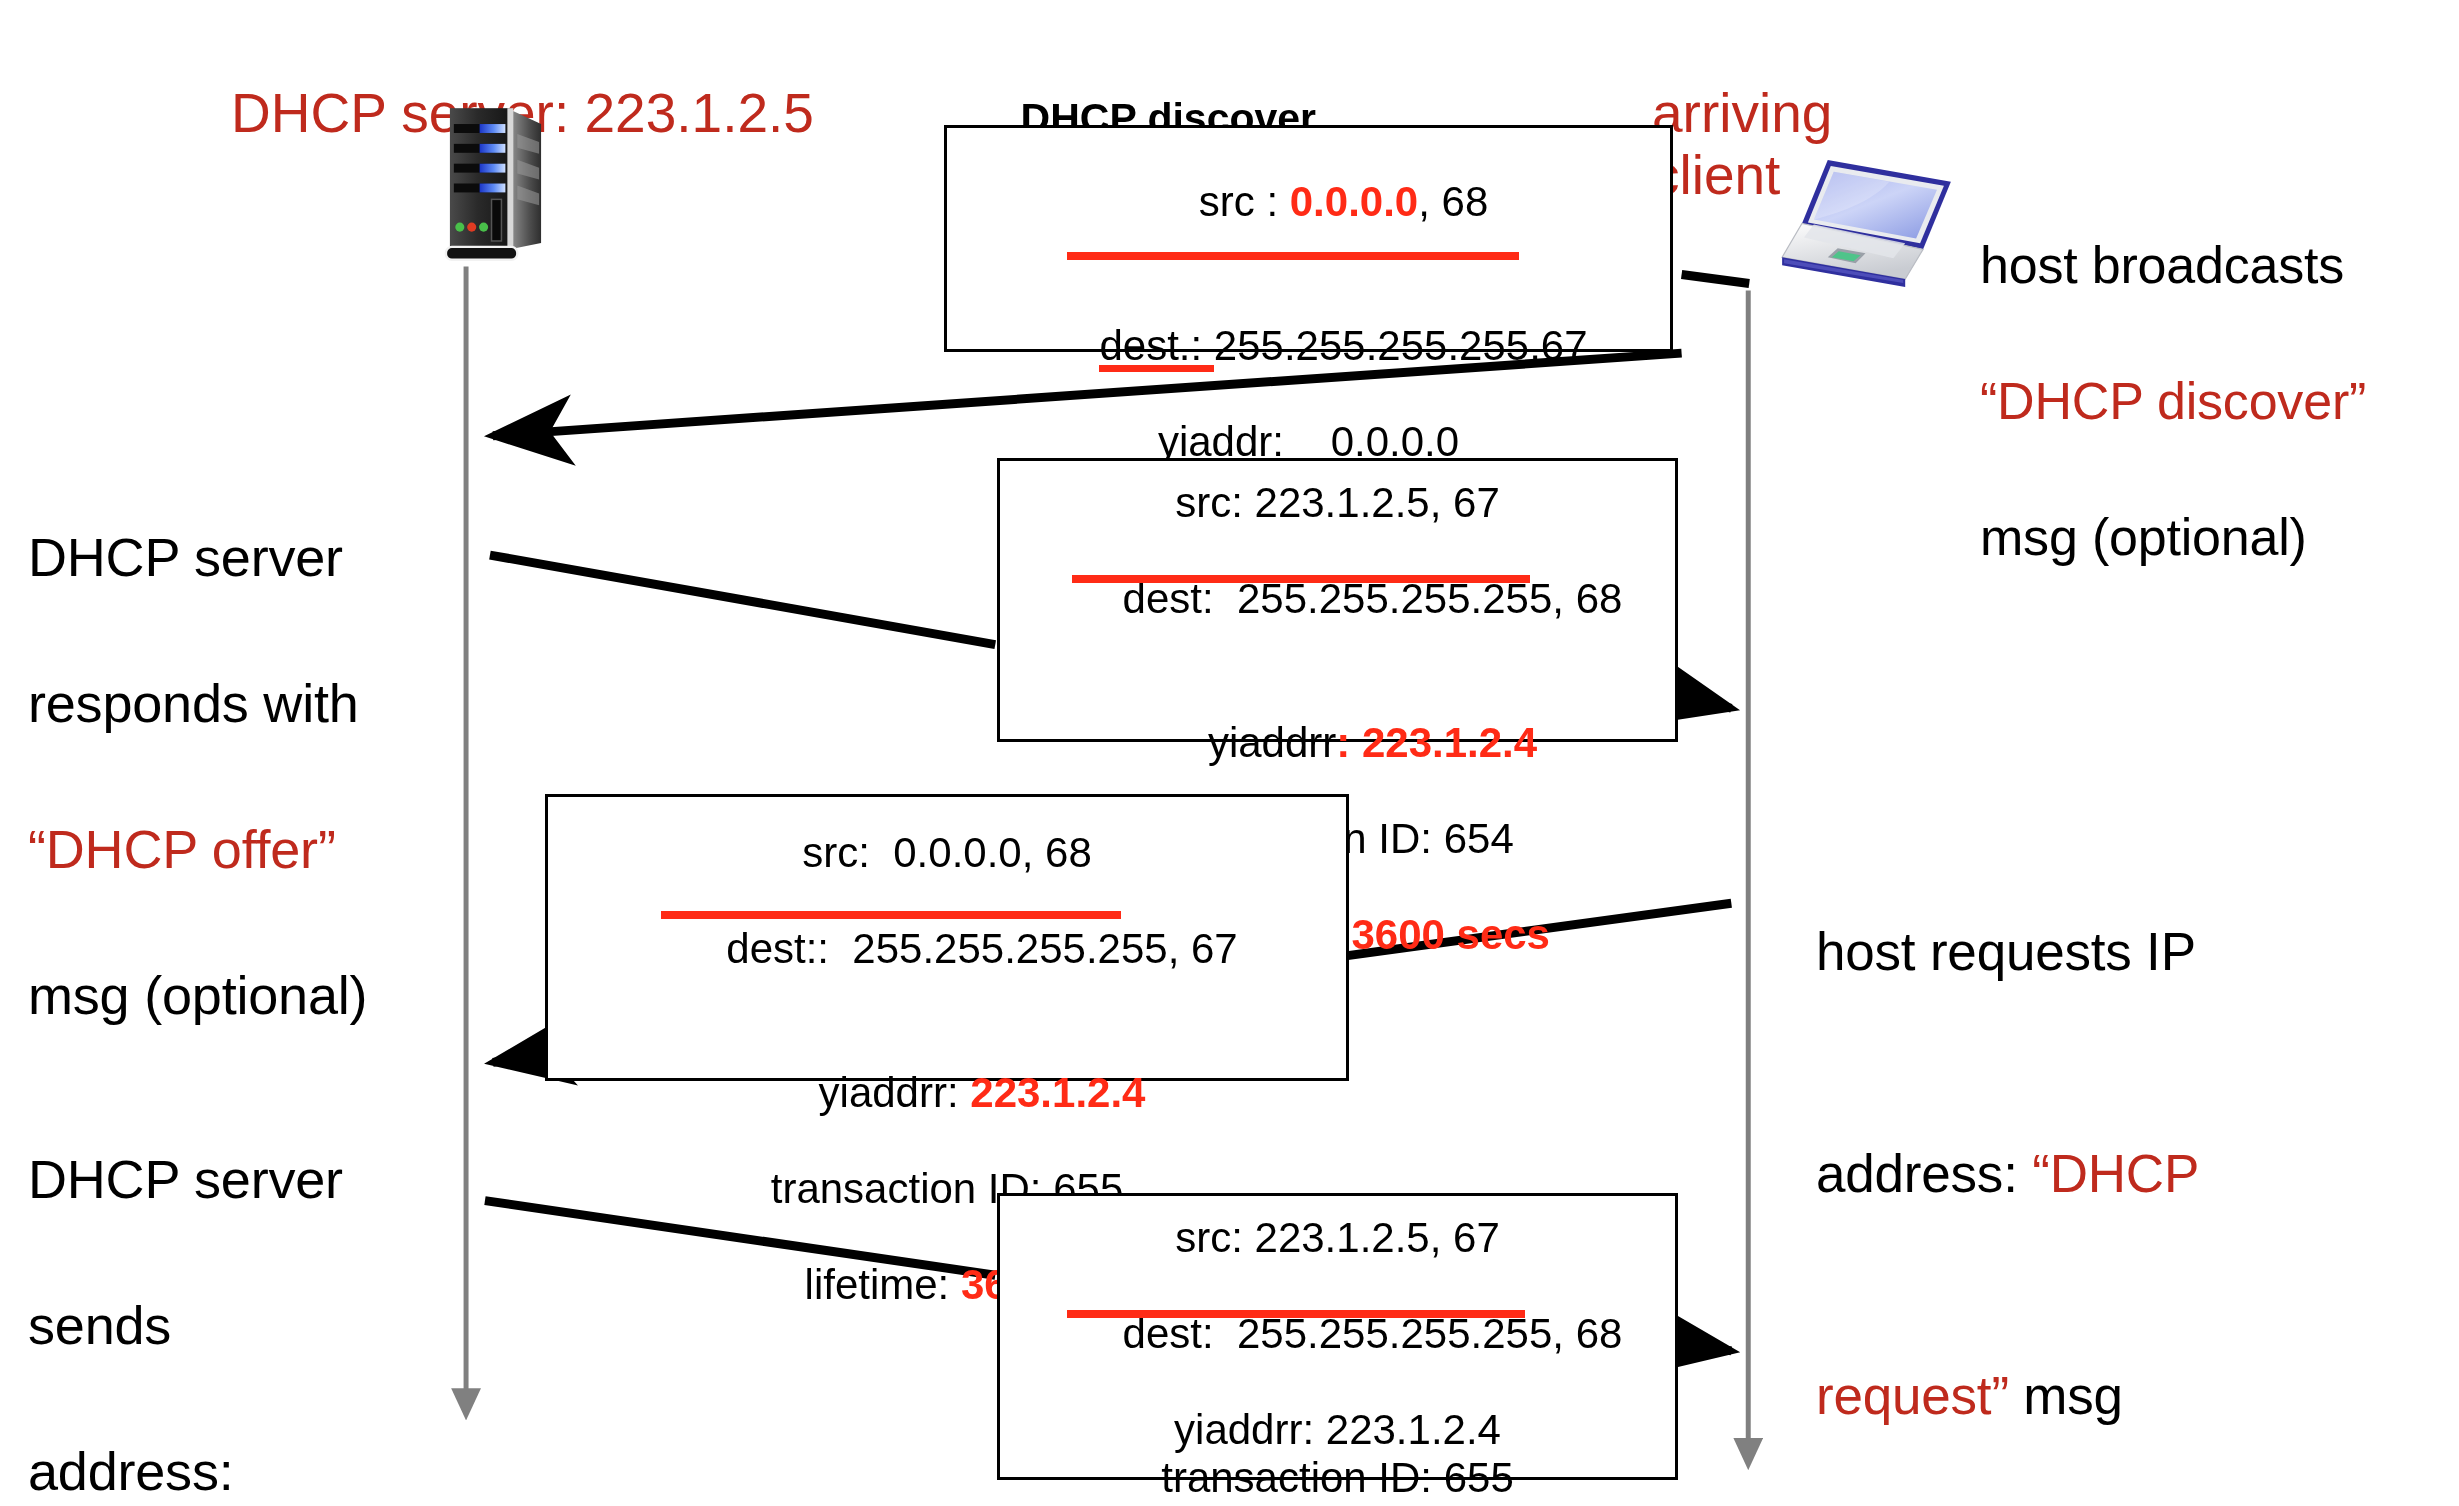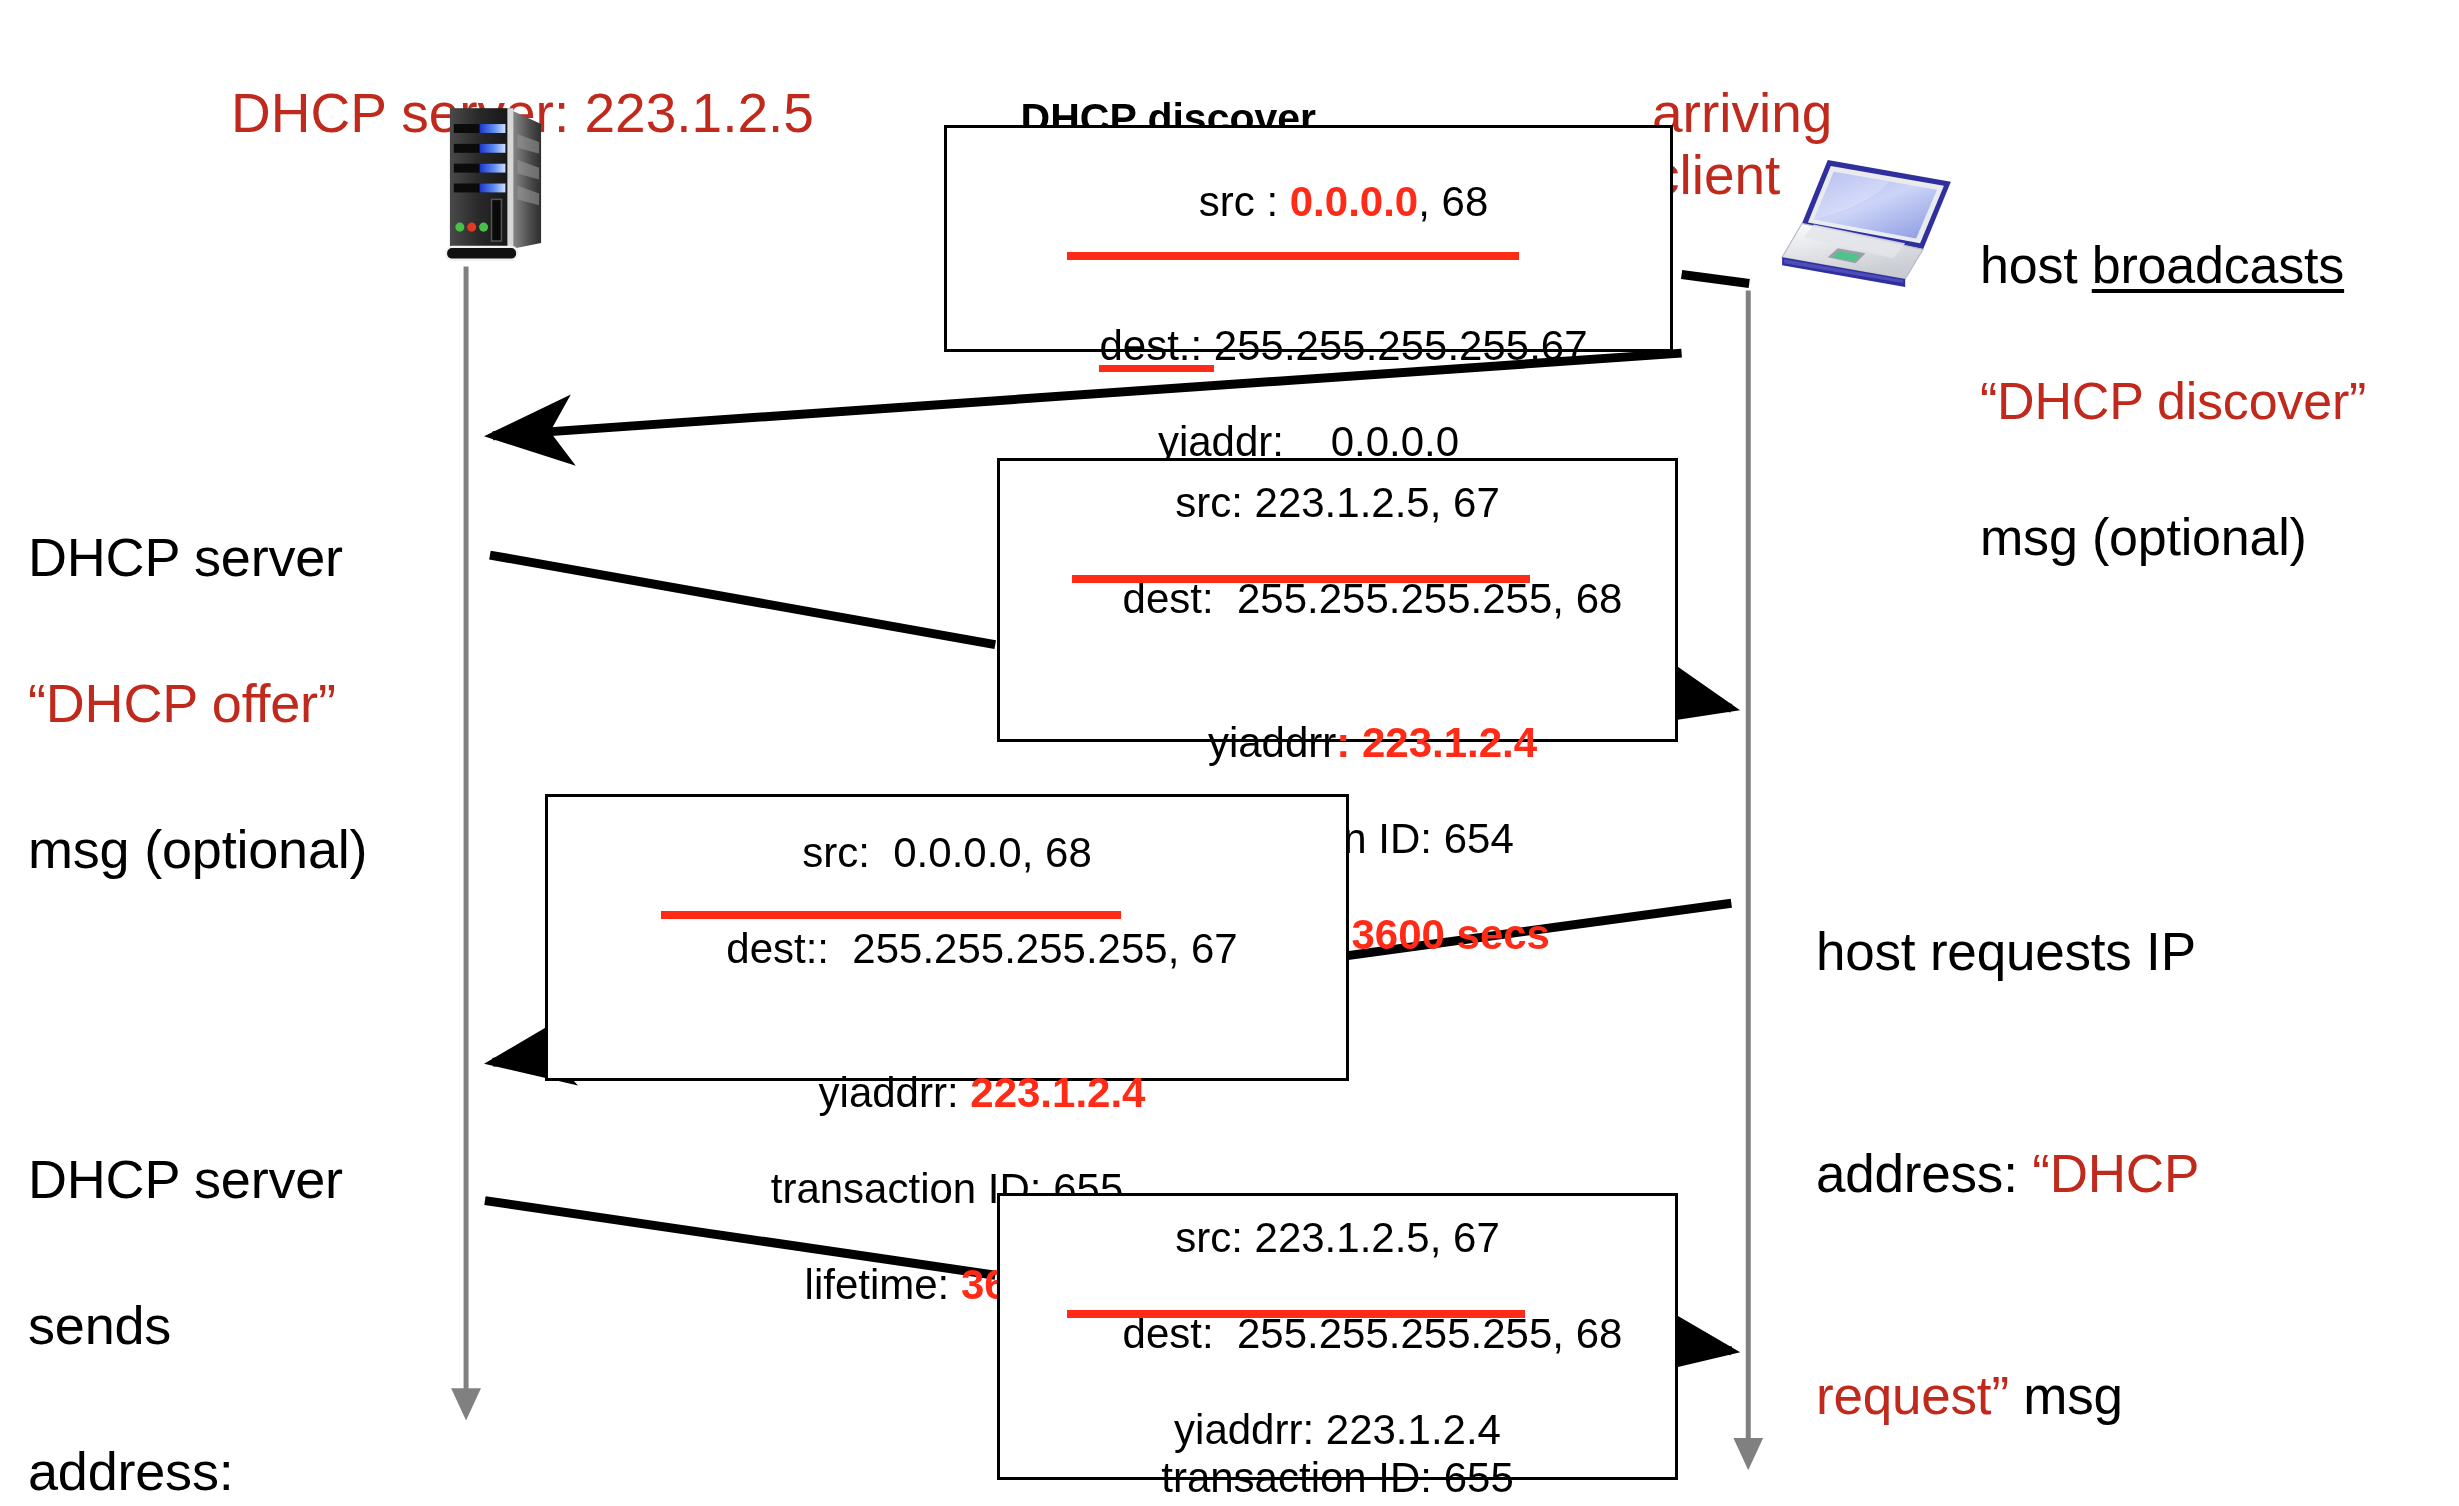--- a/index.html
+++ b/index.html
@@ -16,21 +16,21 @@
   
   .annot{
     font-family:"Liberation Sans",sans-serif;
     font-size:53px;
     line-height:72px;
     color:#000000;
     white-space:pre-line;
     letter-spacing:-0.2px;
   }
   .annot .red{color:#BF2A1D;}
-  .annot .ul{text-decoration:underline;text-decoration-thickness:4px;text-underline-offset:6px;}
+  .annot .ul{text-decoration-thickness:4px;text-underline-offset:6px;}
 
   
   .annot.cond{
     font-stretch:condensed;
     transform-origin:left top;
   }
 
   
   .title-red{
     font-family:"Liberation Sans",sans-serif;
@@ -214,20 +214,21 @@
     <div>
       <span>address: </span><span class="red">“DHCP</span>
     </div>
     <div>
       <span class="red">request”</span><span> msg</span>
     </div>
   </div>
 
   <div class="abs annot" style="left:28px;top:448px;width:448px;line-height:73px;font-size:54px;">
     <div>DHCP server</div>
+    <div>responds with</div>
     <div class="red">“DHCP offer”</div>
     <div>msg (optional)</div>
   </div>
 
   <div class="abs annot" style="left:28px;top:1070px;width:448px;line-height:73px;font-size:54px;">
     <div>DHCP server</div>
     <div>sends</div>
     <div>address:</div>
     
     

